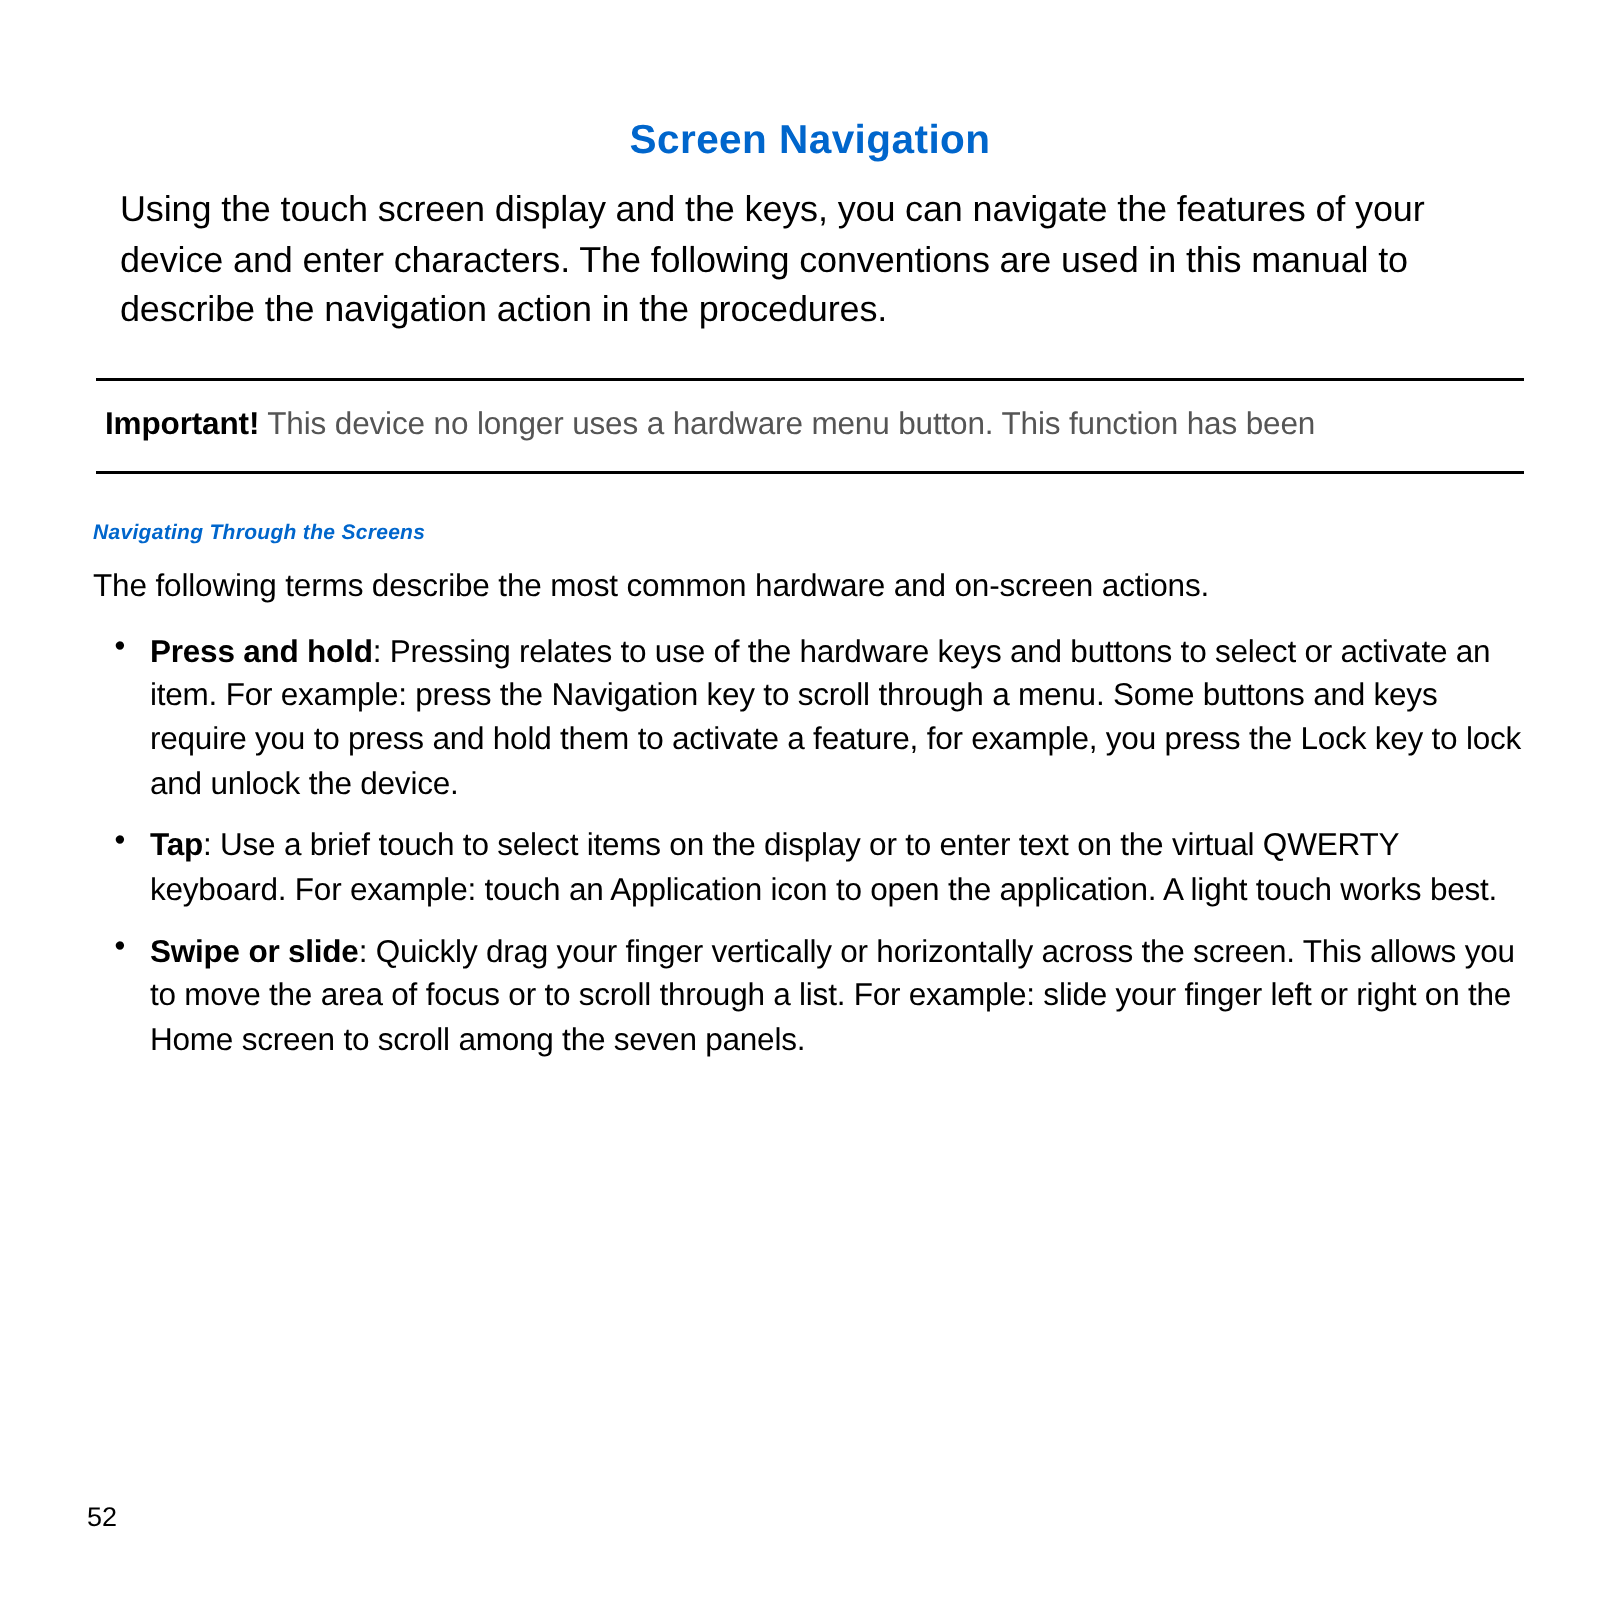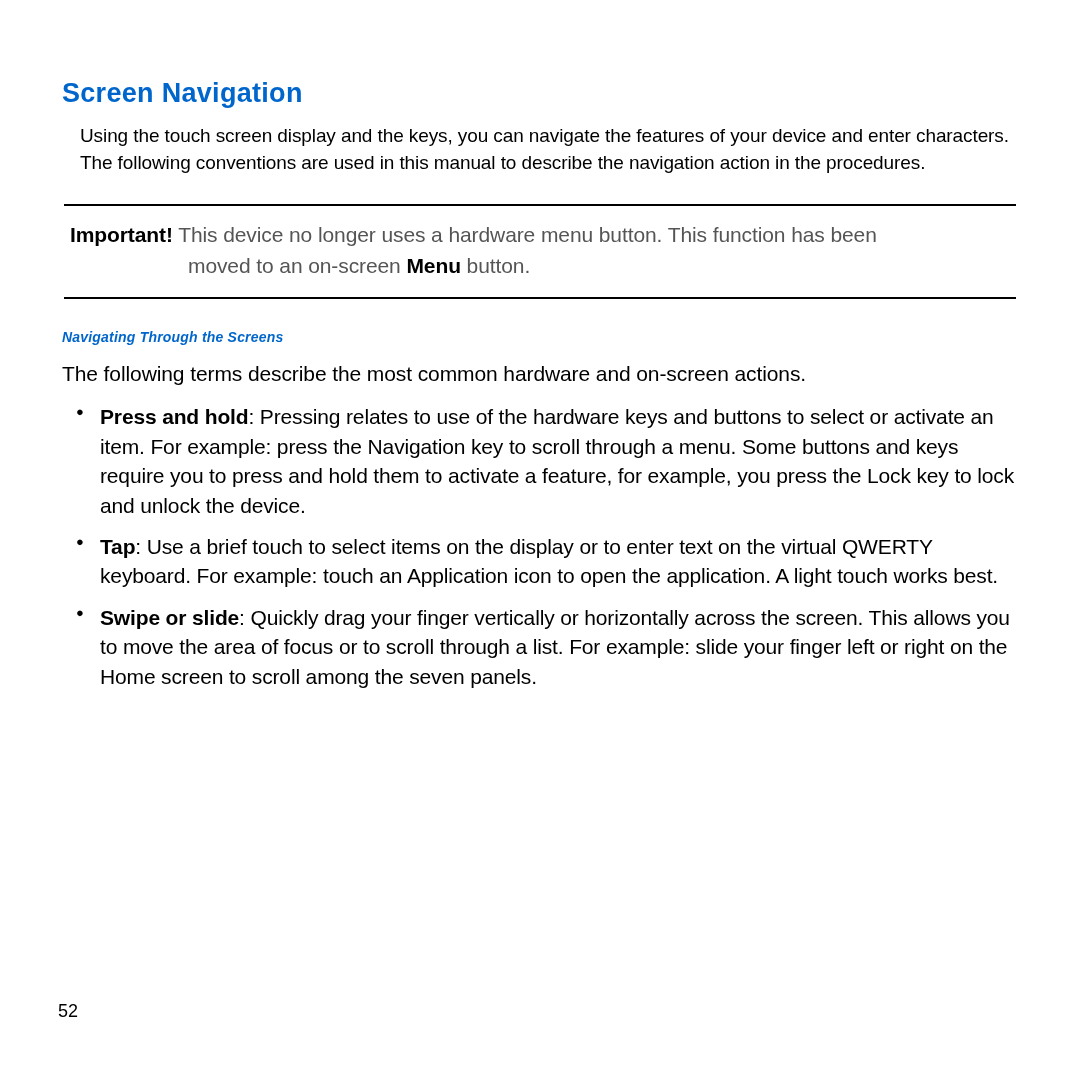--- a/index.html
+++ b/index.html
@@ -13,23 +13,24 @@
       position: relative;
     }
     .title {
       font-family: Arial, Helvetica, sans-serif;
       font-weight: bold;
       font-size: 27px;
       color: #0066cc;
       letter-spacing: 0.3px;
       margin-bottom: 14px;
       font-stretch: condensed;
+      text-align: center;
     }
     .intro {
-      font-size: 19px;
+      font-size: 24px;
       line-height: 1.4;
       color: #000;
       padding-left: 18px;
       margin-bottom: 28px;
       letter-spacing: -0.1px;
     }
     .callout {
       border-top: 2px solid #000;
       border-bottom: 2px solid #000;
       padding: 14px 0 16px 0;
@@ -101,23 +102,20 @@
 </head>
 <body>
 
 <h1 class="title">Screen Navigation</h1>
 
 <p class="intro">Using the touch screen display and the keys, you can navigate the features of your device and enter characters. The following conventions are used in this manual to describe the navigation action in the procedures.</p>
 
 <div class="callout">
   <div class="callout-text">
     <span class="label">Important!</span><span> This device no longer uses a hardware menu button. This function has been</span>
-    <div class="callout-indent">
-      <span>moved to an on-screen  </span><span class="menu-word">Menu</span><span> button.</span>
-    </div>
   </div>
 </div>
 
 <h2 class="sub-title">Navigating Through the Screens</h2>
 
 <p class="sub-intro">The following terms describe the most common hardware and on-screen actions.</p>
 
 <ul class="terms">
   <li><span class="term">Press and hold</span><span>: Pressing relates to use of the hardware keys and buttons to select or activate an item. For example: press the Navigation key to scroll through a menu. Some buttons and keys require you to press and hold them to activate a feature, for example, you press the Lock key to lock and unlock the device.</span></li>
   <li><span class="term">Tap</span><span>: Use a brief touch to select items on the display or to enter text on the virtual QWERTY keyboard. For example: touch an Application icon to open the application. A light touch works best.</span></li>

